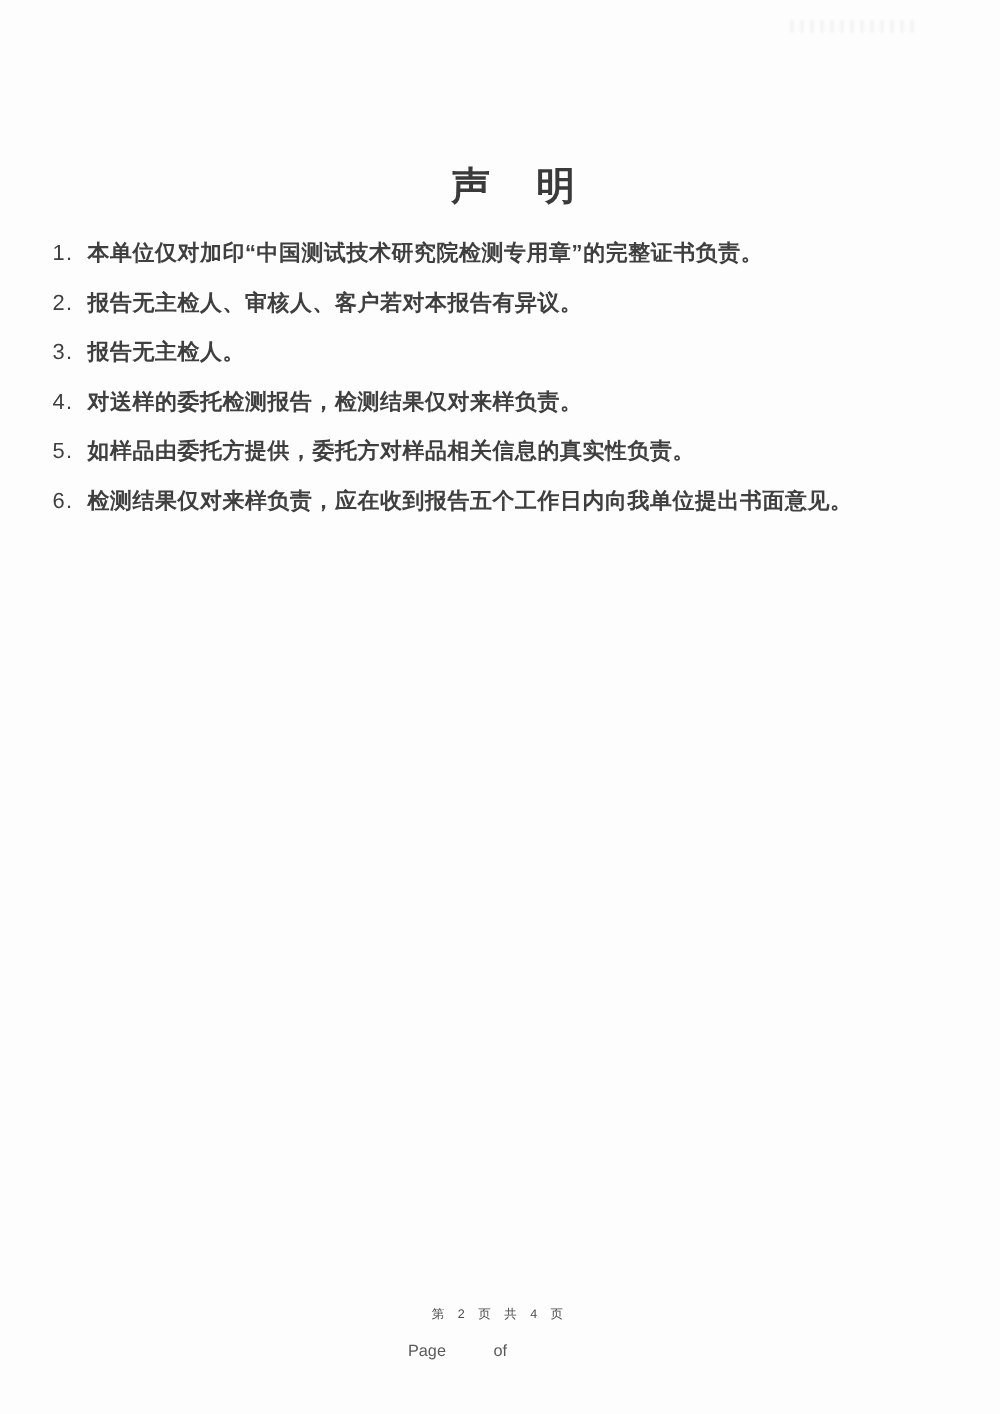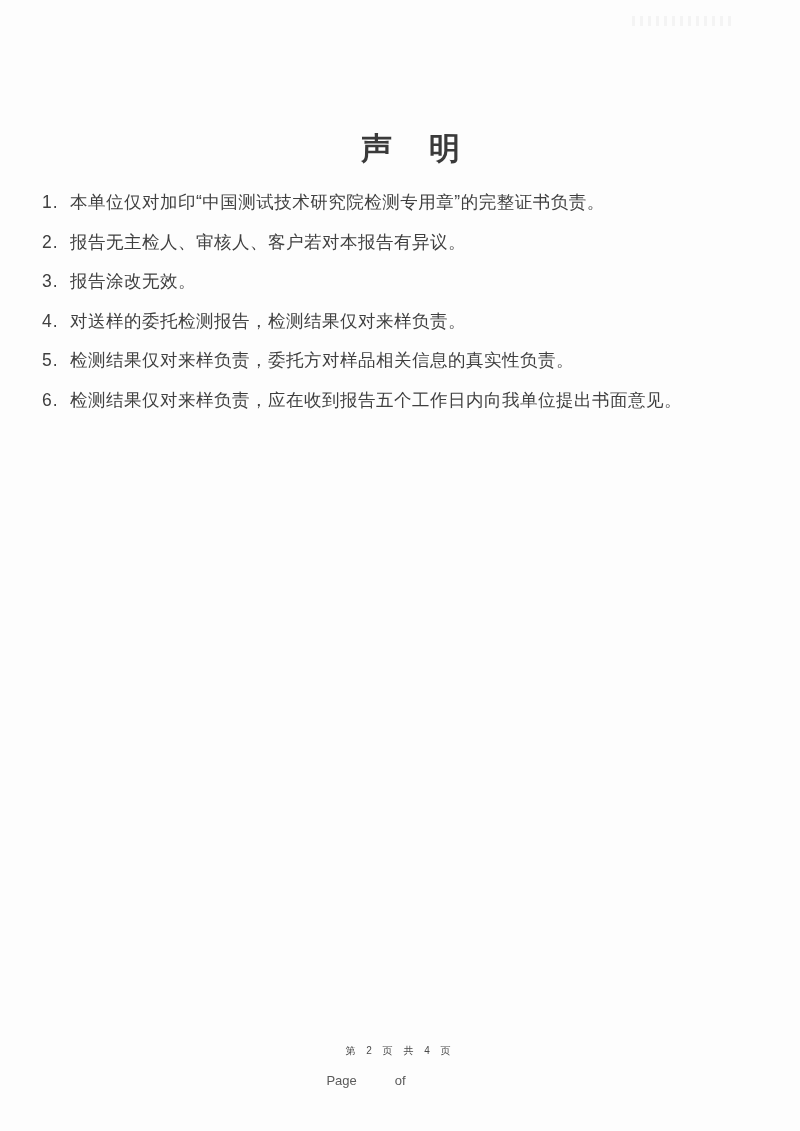--- a/index.html
+++ b/index.html
@@ -61,20 +61,21 @@
     color: #3f3f3f;
   }
   .item-number {
     flex: 0 0 auto;
     width: 28px;
     letter-spacing: 1px;
   }
   .item-text {
     flex: 1 1 auto;
     letter-spacing: 0.5px;
+    font-weight: bold;
   }
   .footer {
     position: absolute;
     left: 0;
     width: 100%;
     text-align: center;
   }
   .footer-zh {
     top: 1044px;
     font-size: 10px;
@@ -108,31 +109,31 @@
       <span class="item-text">本单位仅对加印“中国测试技术研究院检测专用章”的完整证书负责。</span>
     </div>
 
     <div class="declaration-item">
       <span class="item-number">2.</span>
       <span class="item-text">报告无主检人、审核人、客户若对本报告有异议。</span>
     </div>
 
     <div class="declaration-item">
       <span class="item-number">3.</span>
-      <span class="item-text">报告涂改无效。</span>
+      <span class="item-text">报告无主检人。</span>
     </div>
 
     <div class="declaration-item">
       <span class="item-number">4.</span>
       <span class="item-text">对送样的委托检测报告，检测结果仅对来样负责。</span>
     </div>
 
     <div class="declaration-item">
       <span class="item-number">5.</span>
-      <span class="item-text">检测结果仅对来样负责，委托方对样品相关信息的真实性负责。</span>
+      <span class="item-text">如样品由委托方提供，委托方对样品相关信息的真实性负责。</span>
     </div>
 
     <div class="declaration-item">
       <span class="item-number">6.</span>
       <span class="item-text">检测结果仅对来样负责，应在收到报告五个工作日内向我单位提出书面意见。</span>
     </div>
 
   </div>
 
   <div class="footer footer-zh">第 2 页 共 4 页</div>

